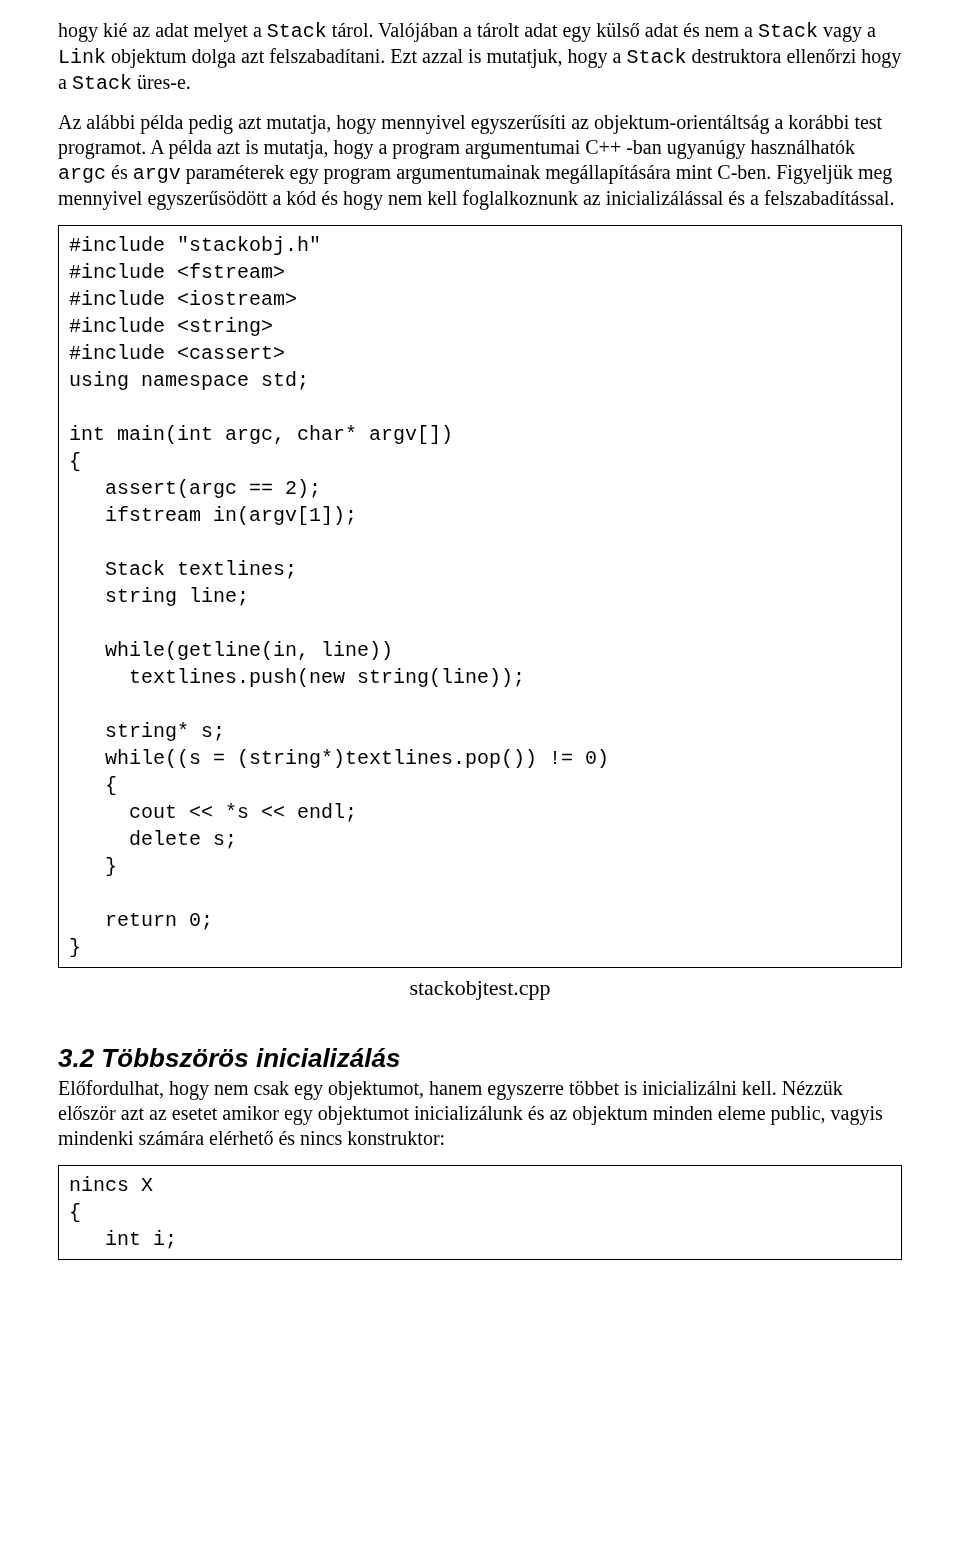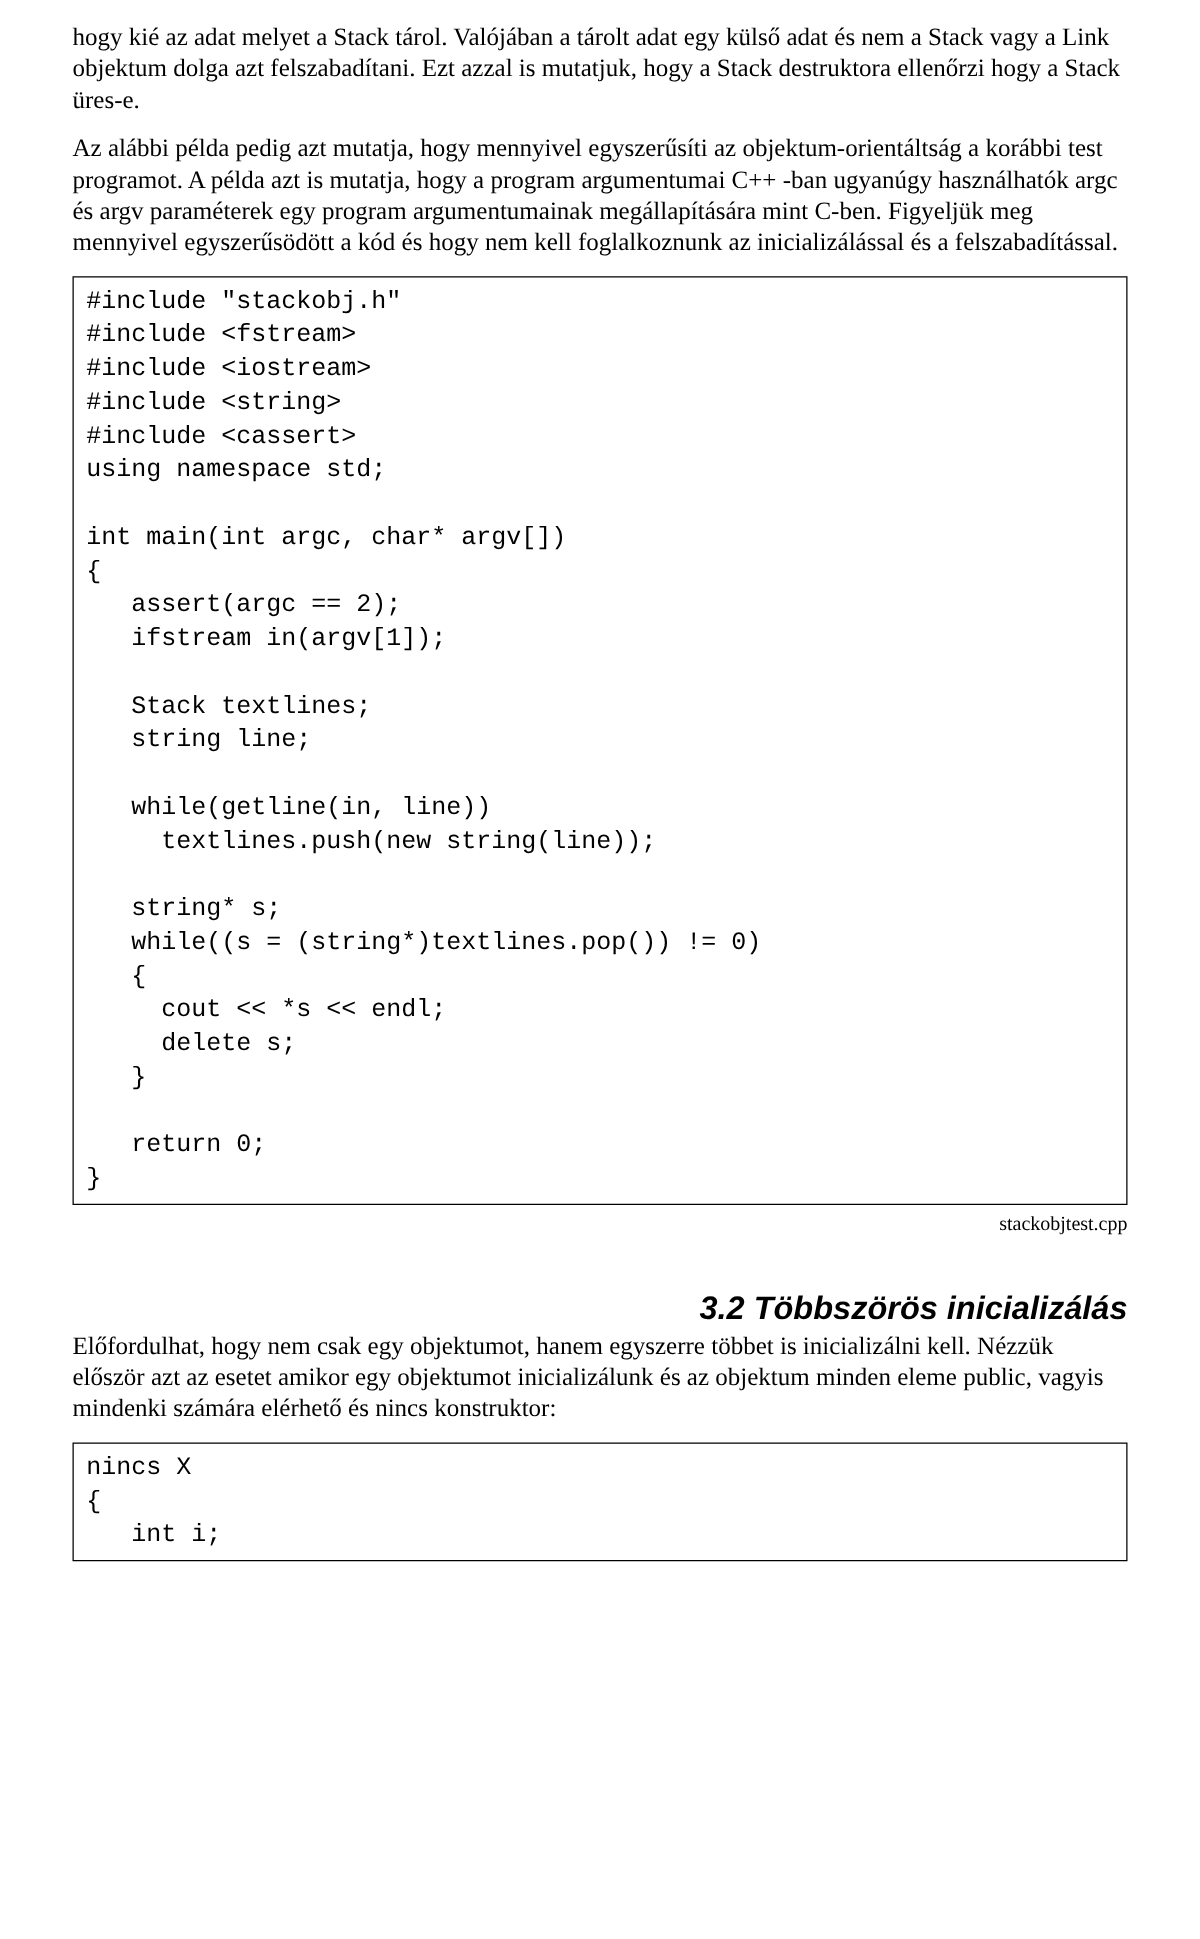--- a/index.html
+++ b/index.html
@@ -10,44 +10,43 @@
     background: #fff;
     margin: 0;
     padding: 18px 58px 30px 58px;
     width: 960px;
     box-sizing: border-box;
   }
   p {
     margin: 0 0 14px 0;
   }
   .mono {
-    font-family: Liberation Serif, serif;
+    font-family: Liberation Mono, monospace;
   }
   .code-box {
     border: 1px solid #000;
     padding: 6px 10px 6px 10px;
     font-family: "Courier New", Courier, monospace;
     font-size: 20px;
     line-height: 1.35;
     white-space: pre;
     margin: 4px 0 6px 0;
   }
   .caption {
-    text-align: right;
+    text-align: center;
     font-family: "Times New Roman", Times, serif;
-    font-size: 16px;
+    font-size: 22px;
     margin-bottom: 40px;
   }
   h2 {
     font-family: Arial, Helvetica, sans-serif;
     font-style: italic;
     font-weight: bold;
     font-size: 26px;
     margin: 0 0 2px 0;
-    text-align: right;
   }
 </style>
 </head>
 <body>
 
 <p>
   <span>hogy kié az adat melyet a </span><span class="mono">Stack</span><span> tárol. Valójában a tárolt adat egy külső adat és nem a </span><span class="mono">Stack</span><span> vagy a </span><span class="mono">Link</span><span> objektum dolga azt felszabadítani. Ezt azzal is mutatjuk, hogy a </span><span class="mono">Stack</span><span> destruktora ellenőrzi hogy a </span><span class="mono">Stack</span><span> üres-e.</span>
 </p>
 
 <p>

